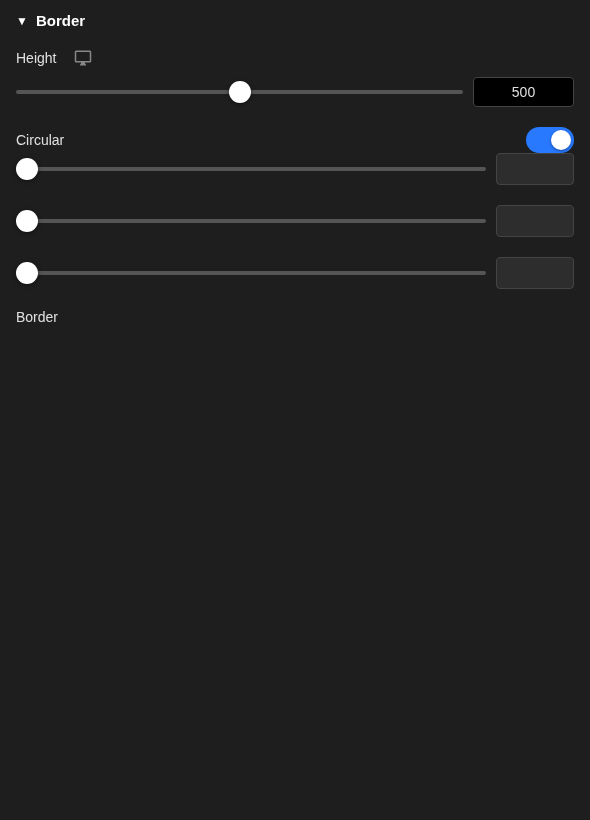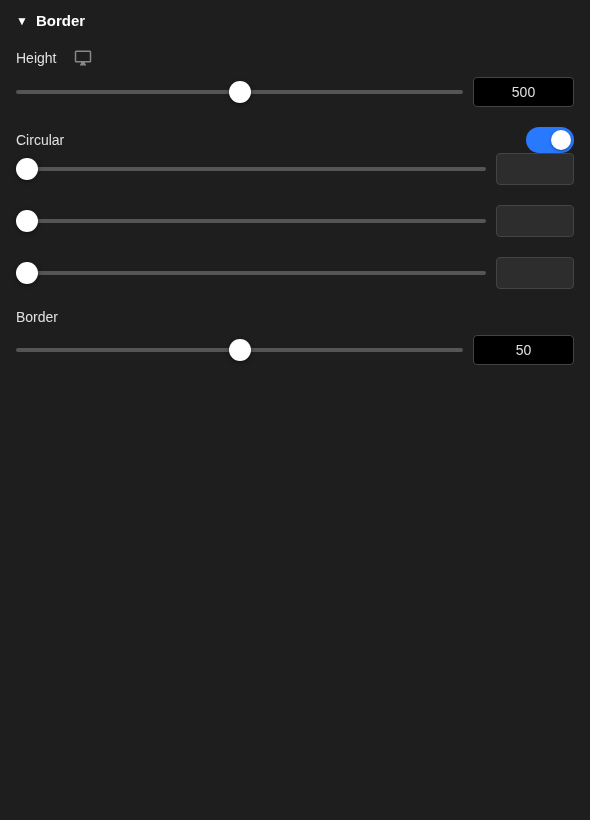--- a/index.html
+++ b/index.html
@@ -228,19 +228,13 @@
       <input type="range" min="0" max="100" value="0" style="">
     </div>
     <div class="empty-input"></div>
   </div>
 </div>
 
 <div class="field-group">
   <div class="field-label-row">
     <span class="field-label">Border</span>
   </div>
-  <div class="slider-row">
-    <div class="slider-wrapper">
-      <input type="range" min="0" max="100" value="50" style="">
-    </div>
-    <input type="text" class="number-input" value="50" style="">
-  </div>
 </div>
 
 </body></html>

